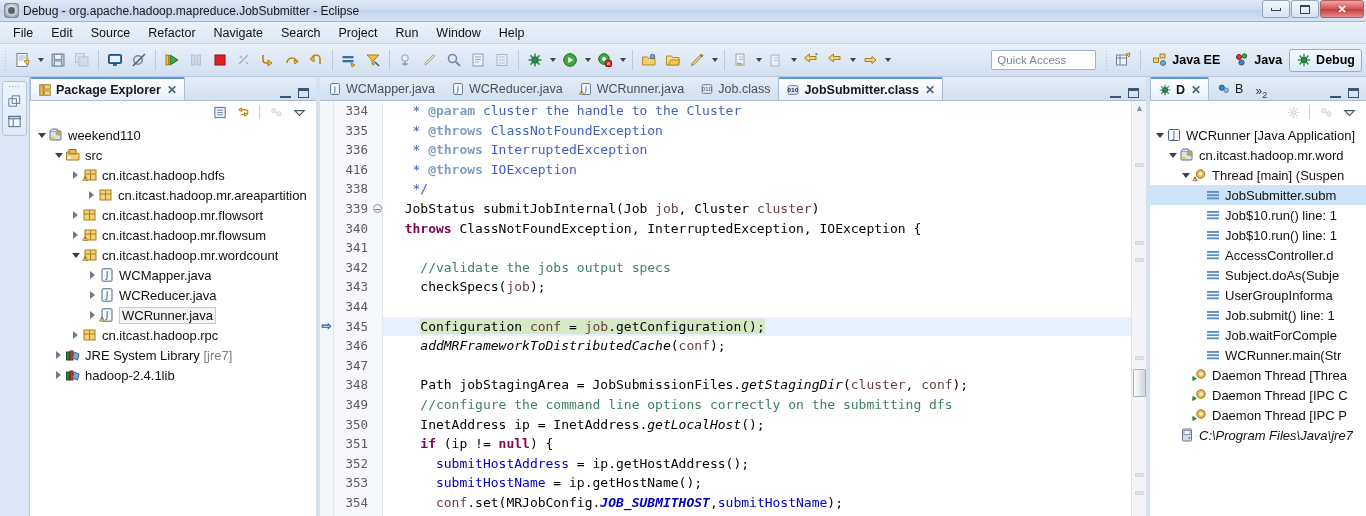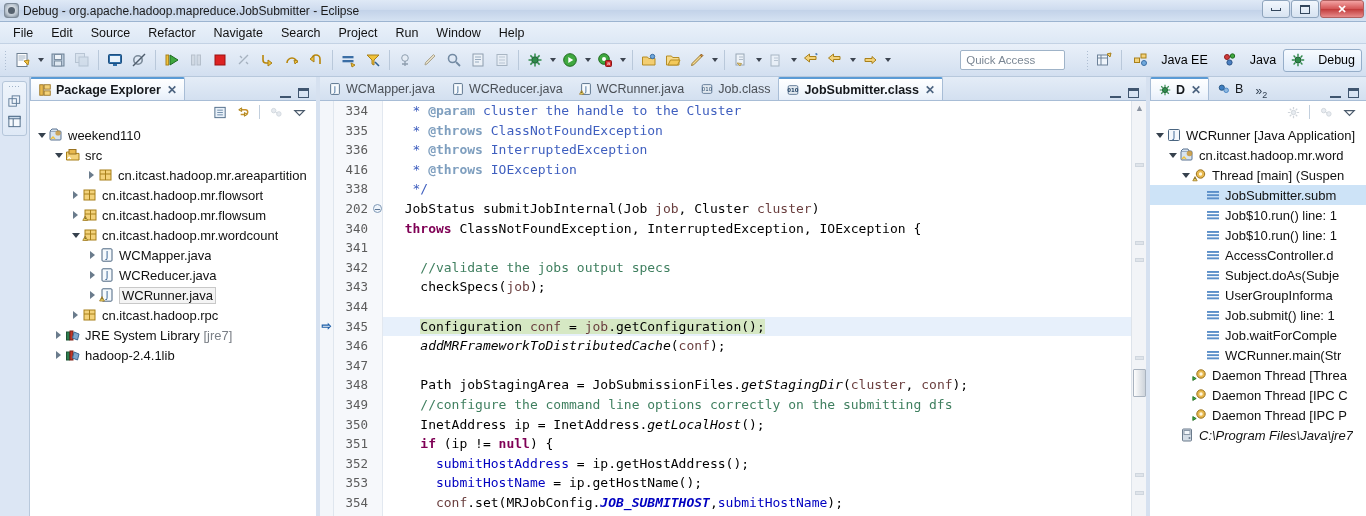--- a/index.html
+++ b/index.html
@@ -59,27 +59,27 @@
   .tb-sep { width:1px; height:20px; margin:0 4px; background:#b9c8da; }
   .tb-grip { width:4px; height:20px; margin:0 3px 0 1px;
     background-image:radial-gradient(#aebed2 40%, transparent 41%);
     background-size:3px 3px; }
   .tb-btn { width:22px; height:22px; margin:0 1px; display:flex; align-items:center;
             justify-content:center; border:1px solid transparent; border-radius:3px; position:relative; }
   .tb-arrow { width:11px; height:22px; display:flex; align-items:center; justify-content:center; }
   .tb-arrow i { width:0;height:0;border-left:3.5px solid transparent;border-right:3.5px solid transparent;
                 border-top:4px solid #3c4450; display:block; }
   .quick-access {
-    margin-left:auto; margin-right:20px; width:105px; height:20px;
+    margin-left:auto; margin-right:8px; width:105px; height:20px;
     background:#fff; border:1px solid #9fb3c8; border-radius:2px;
     font-size:11.5px; color:#7b8794; padding:2px 5px; line-height:15px; white-space:nowrap;
   }
   .persp-bar { display:flex; align-items:center; height:33px; padding-right:4px; }
-  .persp-btn { display:flex; align-items:center; gap:12px; padding:2px 6px; height:23px;
-    border:1px solid transparent; border-radius:3px; font-size:12.5px; white-space:nowrap;}
+  .persp-btn { display:flex; align-items:center; gap:4px; padding:2px 6px; height:23px;
+    border:1px solid transparent; border-radius:3px; font-size:12.5px; white-space:nowrap;font-weight:bold;}
   .persp-btn.active { border-color:#96aec9; background:linear-gradient(to bottom,#f7fbff,#dce9f8); }
   .persp-open { width:22px;height:22px;display:flex;align-items:center;justify-content:center;margin-right:2px;}
 
   
   .workbench { flex:1 1 auto; display:flex; min-height:0; background:#6d28d9; }
 
   
   .fastbar { width:30px; flex:0 0 30px; background:#dce6f4; border-right:1px solid #b9c9dc;
              padding-top:4px; display:flex; flex-direction:column; align-items:center; }
   .fastbar-box { width:25px; border:1px solid #b5c6da; border-radius:3px;
@@ -549,20 +549,34 @@
             </span>
             <span class="ticon">
               <svg width="16" height="16" viewBox="0 0 16 16">
                 <path d="M1.5 5h4.5l1 1.4H14V13H1.5z" fill="#f3d27a" stroke="#a8801a"></path>
                 <rect x="4" y="2.5" width="7" height="4.5" fill="#e8b94f" stroke="#9a7320"></rect>
                 <path d="M2.6 11.8l1.6-1.6 1.6 1.6" stroke="#fff" stroke-width="1.2" fill="none"></path>
               </svg>
             </span>
             <span class="tlabel">src</span>
           </div>
+          <div class="trow" style="padding-left: 40px;">
+            <span class="twist">
+              <i class="tri-r"></i>
+            </span>
+            <span class="ticon">
+              <svg width="16" height="16" viewBox="0 0 16 16">
+                <rect x="3" y="3" width="11" height="10" fill="#f3d27a" stroke="#a8801a"></rect>
+                <path d="M3 7h11M8.5 3v10" stroke="#a8801a"></path>
+                <path d="M3.2 9l2.4 4.4H0.8z" fill="#f5e06a" stroke="#9a7320" stroke-width="0.8"></path>
+                <path d="M3.2 10.5v1.6" stroke="#3a2d07" stroke-width="0.9"></path>
+              </svg>
+            </span>
+            <span class="tlabel">cn.itcast.hadoop.hdfs</span>
+          </div>
           <div class="trow" style="padding-left: 56px;">
             <span class="twist">
               <i class="tri-r"></i>
             </span>
             <span class="ticon">
               <svg width="16" height="16" viewBox="0 0 16 16">
                 <rect x="2" y="3" width="11" height="10" fill="#f3d27a" stroke="#a8801a"></rect>
                 <path d="M2 7h11M7.5 3v10" stroke="#a8801a"></path>
               </svg>
             </span>
@@ -768,21 +782,21 @@
             <div class="exec-arrow" style="height: 19.6px;"></div>
             <div class="exec-arrow" style="height: 19.6px;"></div>
             <div class="exec-arrow" style="height: 19.6px;"></div>
           </div>
         <div class="ed-linecol" id="line-numbers">
             <div class="lnum">334</div>
             <div class="lnum">335</div>
             <div class="lnum">336</div>
             <div class="lnum">416</div>
             <div class="lnum">338</div>
-            <div class="lnum">202</div>
+            <div class="lnum">339</div>
             <div class="lnum">340</div>
             <div class="lnum">341</div>
             <div class="lnum">342</div>
             <div class="lnum">343</div>
             <div class="lnum">344</div>
             <div class="lnum">345</div>
             <div class="lnum">346</div>
             <div class="lnum">347</div>
             <div class="lnum">348</div>
             <div class="lnum">349</div>

